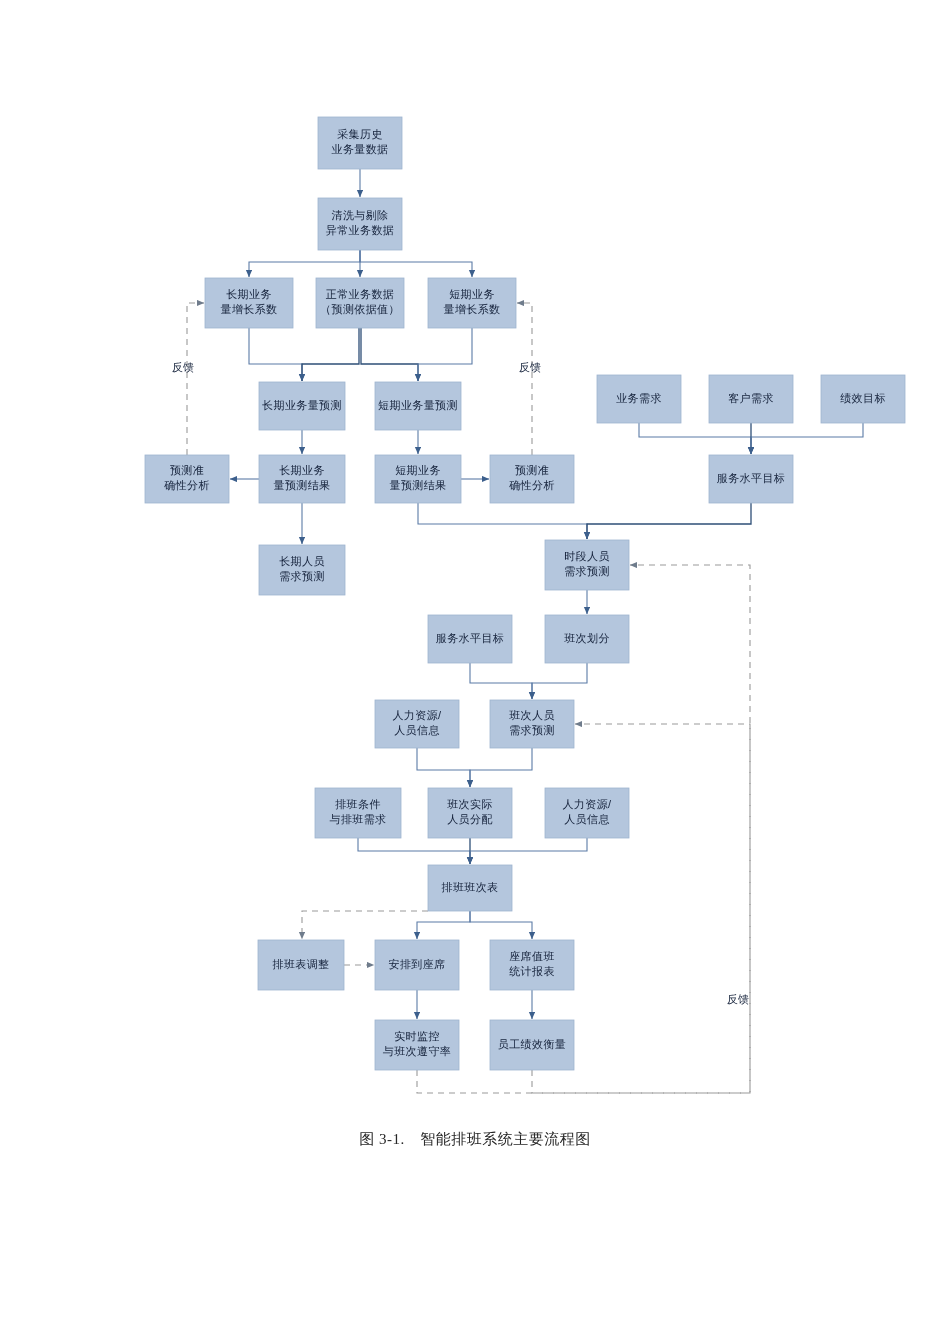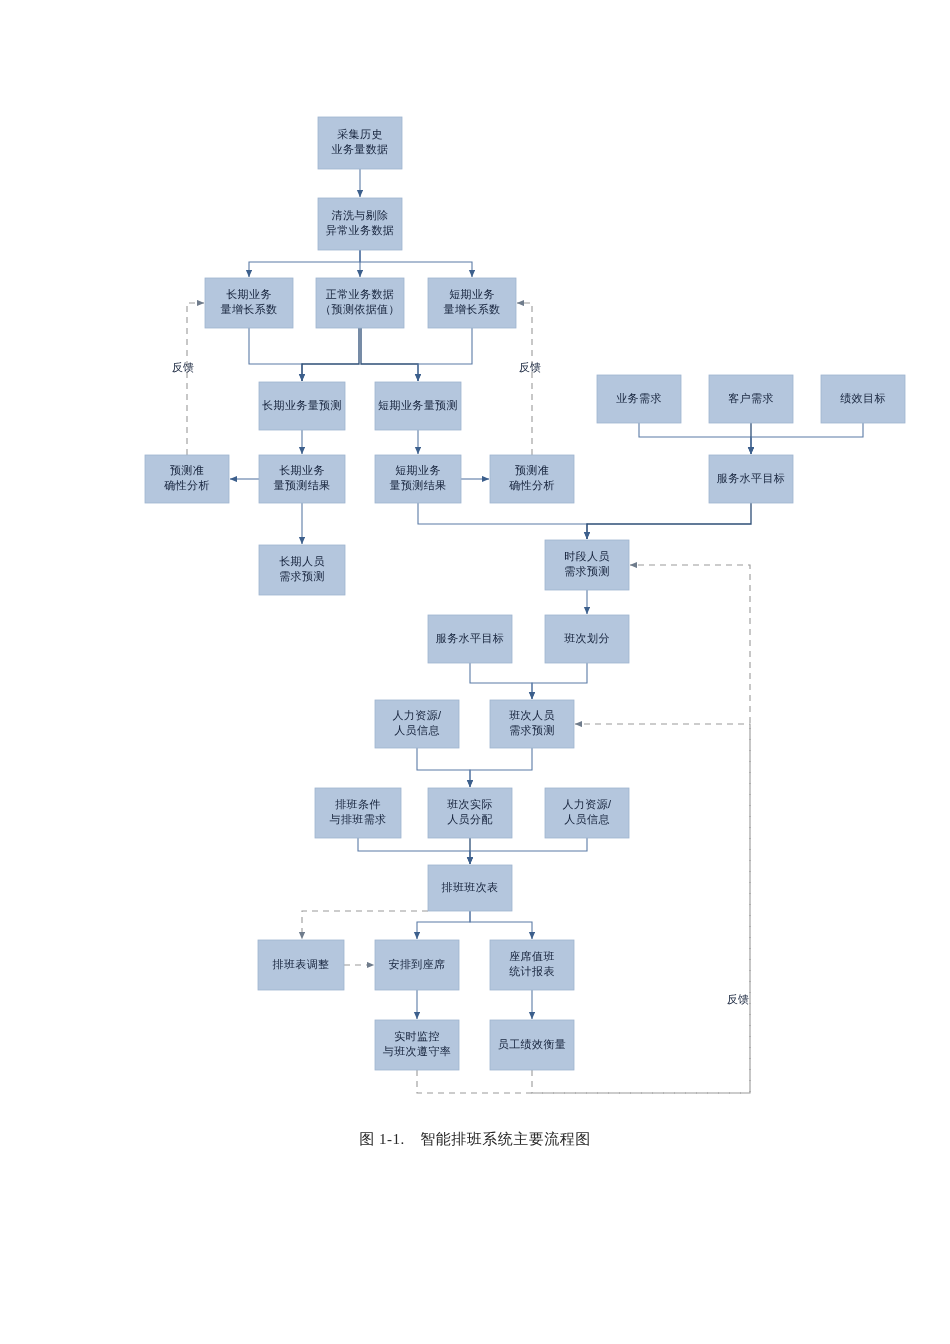--- a/index.html
+++ b/index.html
@@ -264,14 +264,14 @@
           <rect x="490" y="1020" width="84" height="50" class="node-rect"></rect>
           <text x="532" y="1045" class="node-text">员工绩效衡量</text>
         </g>
       </g>
     <g id="labels-layer">
         <text x="183" y="368" class="feedback-label">反馈</text>
         <text x="530" y="368" class="feedback-label">反馈</text>
         <text x="738" y="1000" class="feedback-label">反馈</text>
       </g>
   </svg>
-  <div class="caption">图 1-1.　智能排班系统主要流程图</div>
+  <div class="caption">图 3-1.　智能排班系统主要流程图</div>
 </div>
 
 </body></html>

